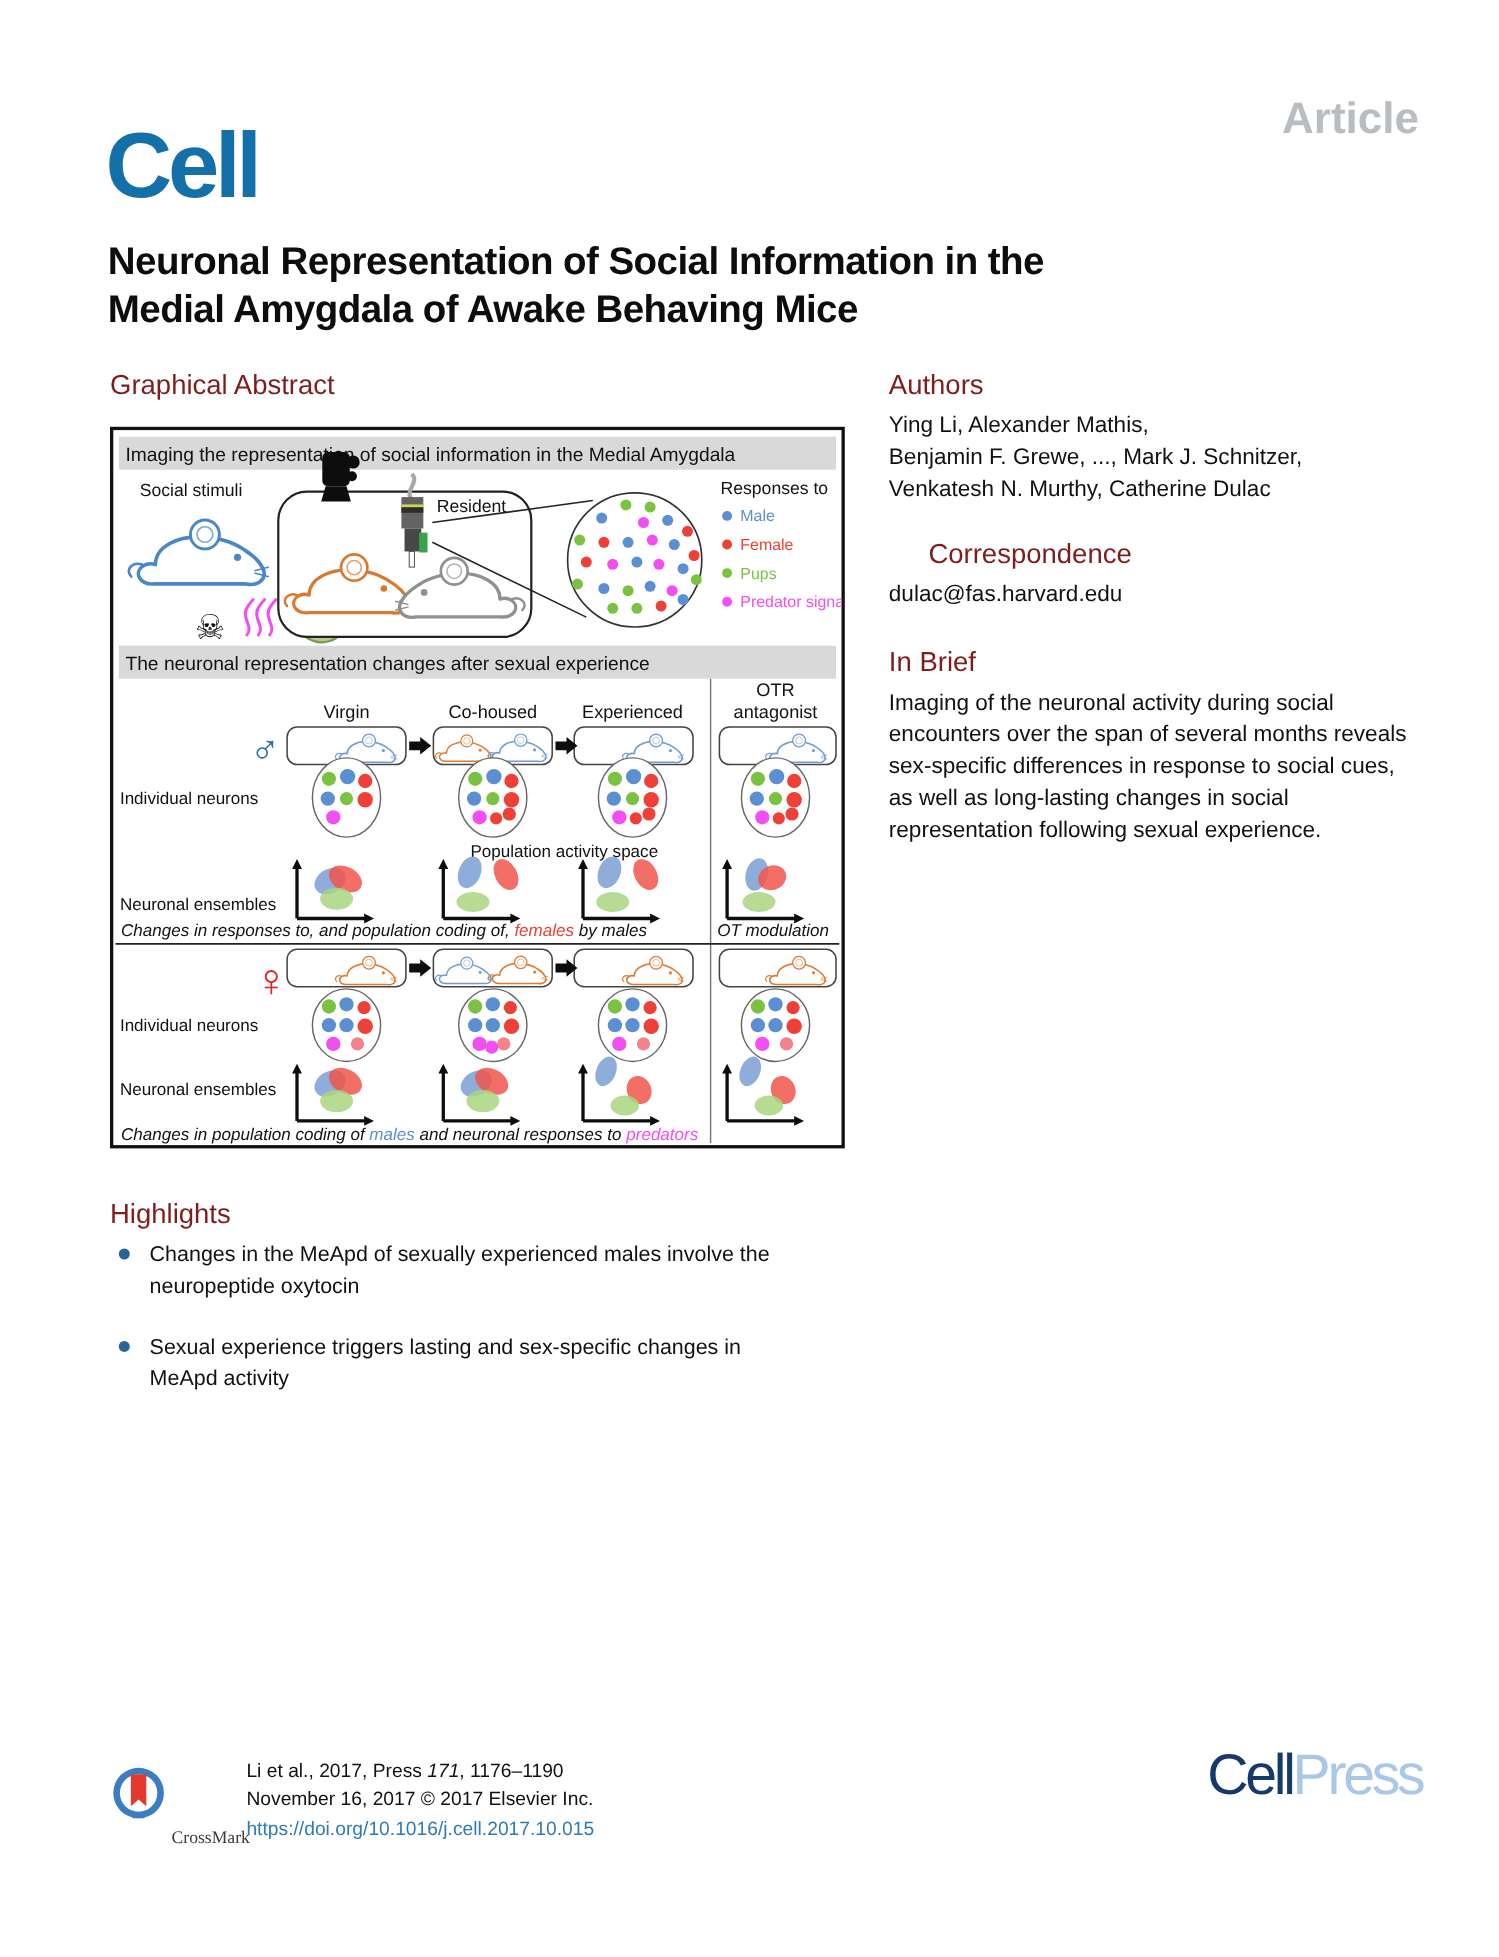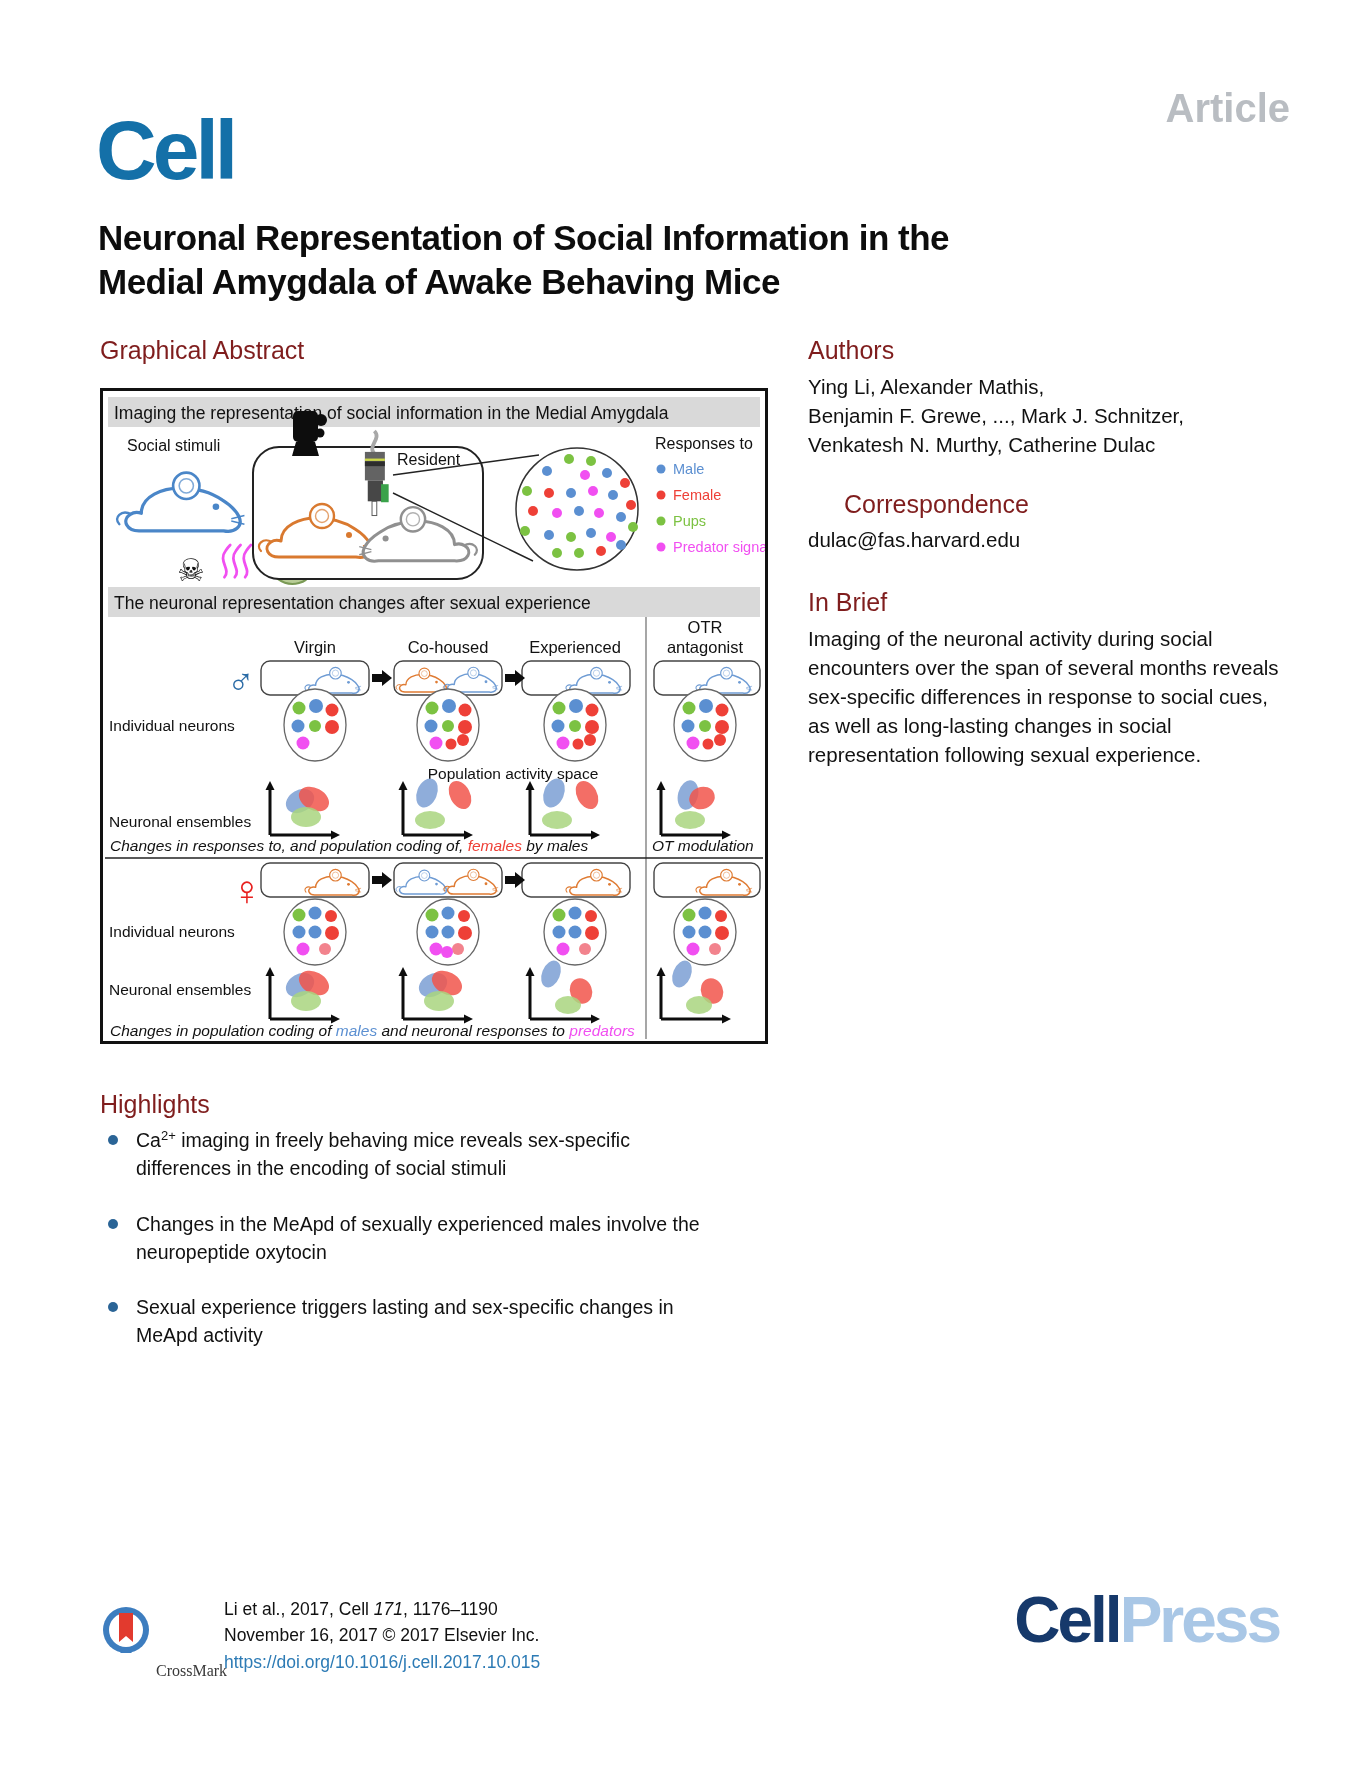--- a/index.html
+++ b/index.html
@@ -44,21 +44,21 @@
   .hl-bullet{width:10px;height:10px;border-radius:50%;background:#2a6496;flex:0 0 10px;
              margin:9px 18px 0 8px;}
   .hl-text{font-size:19.5px;line-height:1.45;color:#111;}
   .hl-text sup{font-size:13px;}
 
   
   .citation{left:224px;top:1596px;font-size:17.5px;line-height:1.5;color:#111;}
   .citation .vol{font-style:italic;margin-top:31px;}
   .doi{color:#2d7bb5;text-decoration:none;text-align:center;}
   .crossmark-text{font-family:"Liberation Serif",serif;font-size:16px;color:#3a3a3a;}
-  .cellpress{right:84px;top:1588px;font-size:64px;font-weight:bold;letter-spacing:-3px;line-height:1;}
+  .cellpress{right:70px;top:1588px;font-size:52px;font-weight:normal;letter-spacing:-3px;line-height:1;}
   .cp-cell{color:#16396b;}
   .cp-press{color:#a9c7e6;}
 </style>
 </head>
 <body>
 
 <div class="abs cell-logo">Cell</div>
 <div class="abs article-label">Article</div>
 <div class="abs paper-title">Neuronal Representation of Social Information in the
 Medial Amygdala of Awake Behaving Mice</div>
@@ -425,41 +425,37 @@
         </g>
       </g>
   <text x="7" y="645" class="cap"><tspan>Changes in population coding of </tspan><tspan class="blue-w">males</tspan><tspan> and neuronal responses to </tspan><tspan class="mag-w">predators</tspan></text>
 </svg>
 </div>
 
 <div class="abs sec-h" style="left:100px;top:1092px;">Highlights</div>
 <div class="abs hl-list">
   <div class="hl-item">
     <span class="hl-bullet"></span>
-    <div class="hl-text"><span>Ca</span><sup>2+</sup><span> imaging in freely behaving mice reveals sex-specific differences in the encoding of social stimuli</span></div>
-  </div>
-  <div class="hl-item">
-    <span class="hl-bullet"></span>
     <div class="hl-text"><span></span><sup></sup><span>Changes in the MeApd of sexually experienced males involve the neuropeptide oxytocin</span></div>
   </div>
   <div class="hl-item">
     <span class="hl-bullet"></span>
     <div class="hl-text"><span></span><sup></sup><span>Sexual experience triggers lasting and sex-specific changes in MeApd activity</span></div>
   </div>
 </div>
 
 <div class="abs" style="left:100px;top:1602px;">
   <svg width="120" height="62" viewBox="0 0 120 62">
     <circle cx="26" cy="28" r="23" fill="#3d7dbf"></circle>
     <circle cx="26" cy="28" r="17" fill="#ffffff"></circle>
     <path d="M26 45 L20 51 L32 51 Z" fill="#3d7dbf"></path>
     <path d="M19 11 h14 v29 l-7 -6 l-7 6 z" fill="#e23a2e"></path>
   </svg>
 </div>
 <div class="abs crossmark-text" style="left:156px;top:1622px;margin-top:40px;">CrossMark</div>
 
 <div class="abs citation">
-  <div><span>Li et al., 2017, Cell </span><span class="vol">171</span><span>, 1176–1190</span></div>
+  <div><span>Li et al., 2017, Press </span><span class="vol">171</span><span>, 1176–1190</span></div>
   <div>November 16, 2017 © 2017 Elsevier Inc.</div>
   <div><a href="#" class="doi">https://doi.org/10.1016/j.cell.2017.10.015</a></div>
 </div>
 
 <div class="abs cellpress"><span class="cp-cell">Cell</span><span class="cp-press">Press</span></div>
 
 </body></html>

